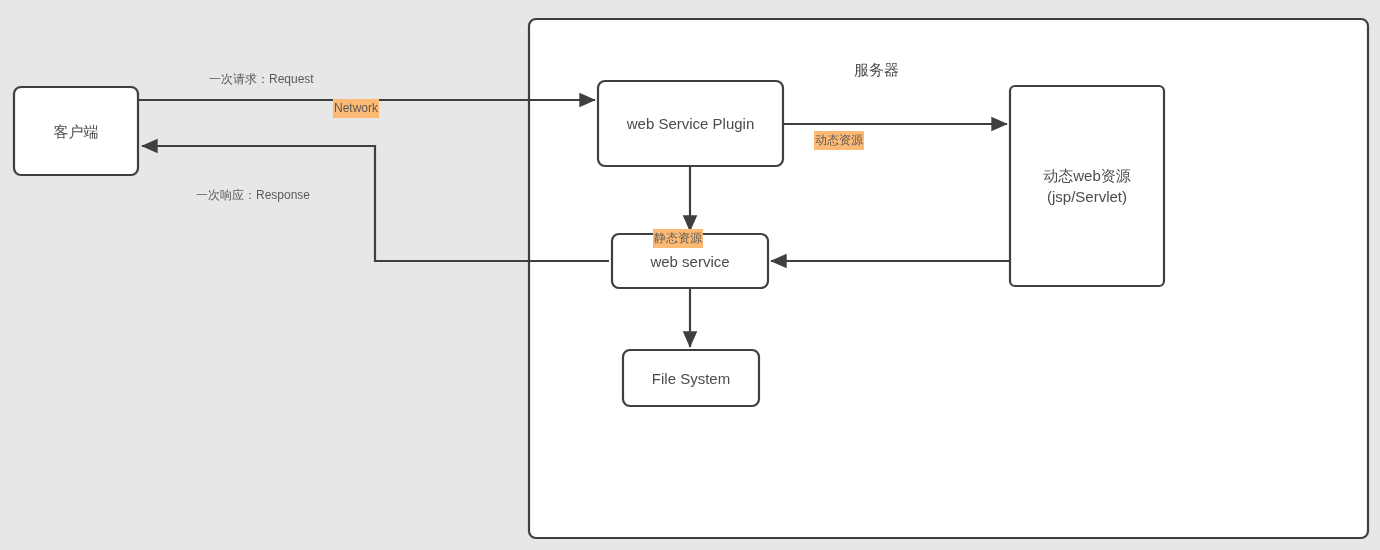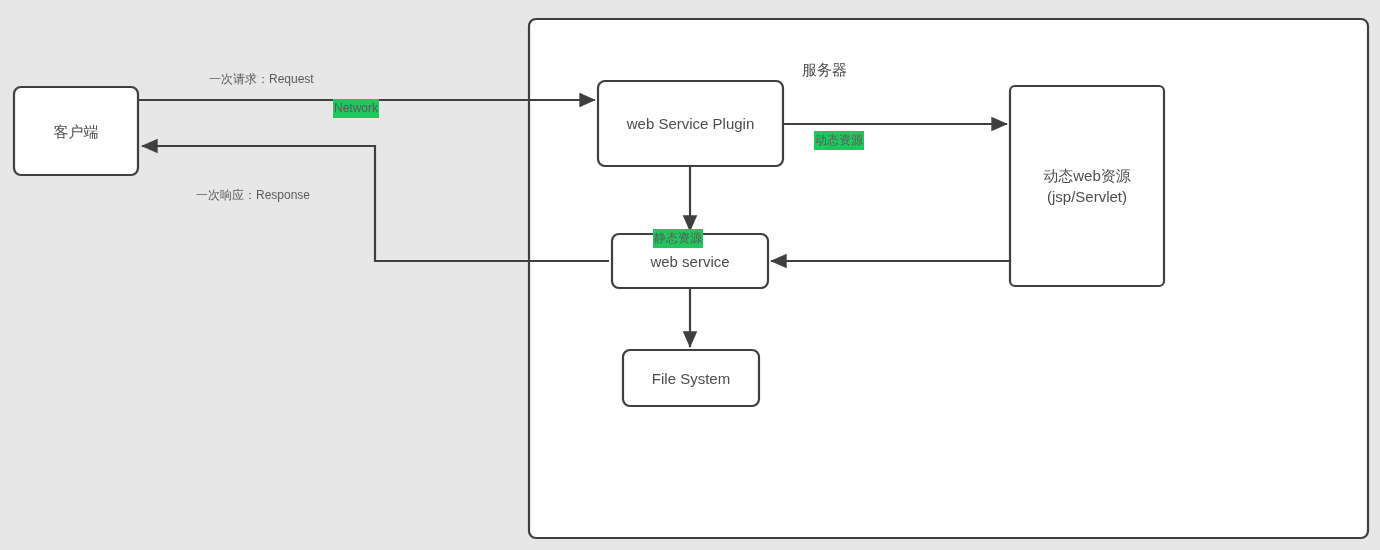--- a/index.html
+++ b/index.html
@@ -40,21 +40,21 @@
   }
   .edge-label {
     position: absolute;
     color: #5a5a5a;
     font-size: 12px;
     line-height: 19px;
     white-space: nowrap;
     text-align: center;
   }
   .edge-label.on-line {
-    background: #22c55e;
+    background: #fdba74;
     padding: 0 1px;
   }
   .container-title {
     position: absolute;
     color: #4c4c4c;
     font-size: 15px;
     white-space: nowrap;
   }
   .watermark {
     position: absolute;
@@ -97,21 +97,21 @@
 
     <path d="M 783 124 L 1007 124" fill="none" stroke="#3f3f3f" stroke-width="2.2" marker-end="url(#arrow)"></path>
 
     <path d="M 690 166 L 690 231" fill="none" stroke="#3f3f3f" stroke-width="2.2" marker-end="url(#arrow)"></path>
 
     <path d="M 1010 261 L 771 261" fill="none" stroke="#3f3f3f" stroke-width="2.2" marker-end="url(#arrow)"></path>
 
     <path d="M 690 288 L 690 347" fill="none" stroke="#3f3f3f" stroke-width="2.2" marker-end="url(#arrow)"></path>
   </svg>
 
-  <div class="container-title" style="left:802px; top:61px;">服务器</div>
+  <div class="container-title" style="left:854px; top:61px;">服务器</div>
 
   <div class="node-label" style="left:598px; top:81px; width:185px; height:85px;">web Service Plugin</div>
 
   <div class="node-label" style="left:14px; top:87px; width:124px; height:88px;">客户端</div>
 
   <div class="node-label" style="left:1010px; top:86px; width:154px; height:200px;">动态web资源
 (jsp/Servlet)</div>
 
   <div class="node-label" style="left:612px; top:234px; width:156px; height:54px;">web service</div>
 

